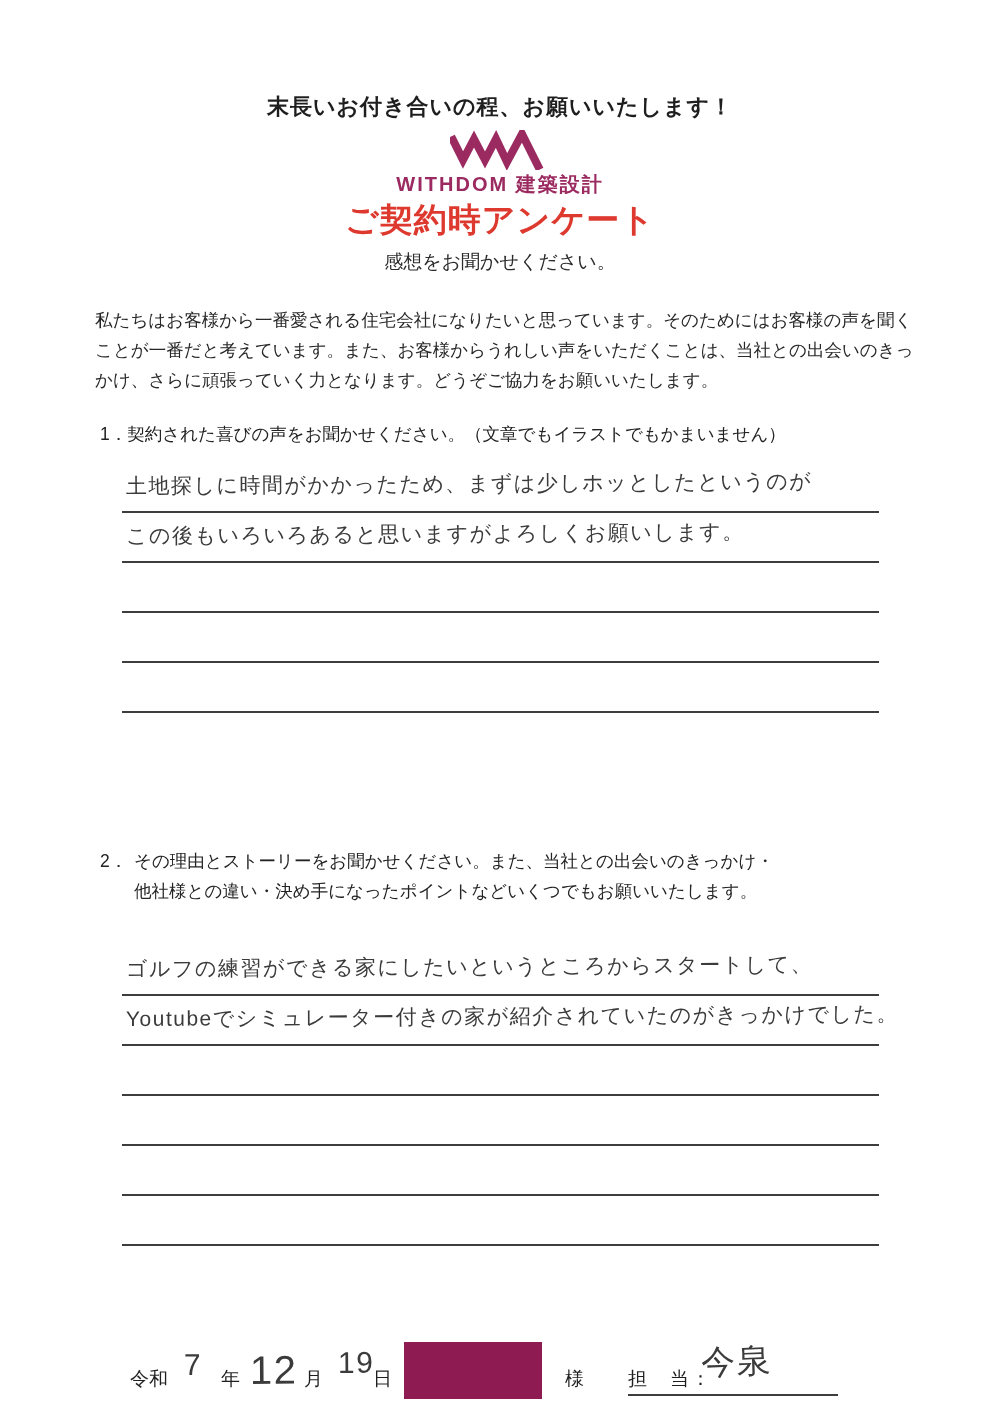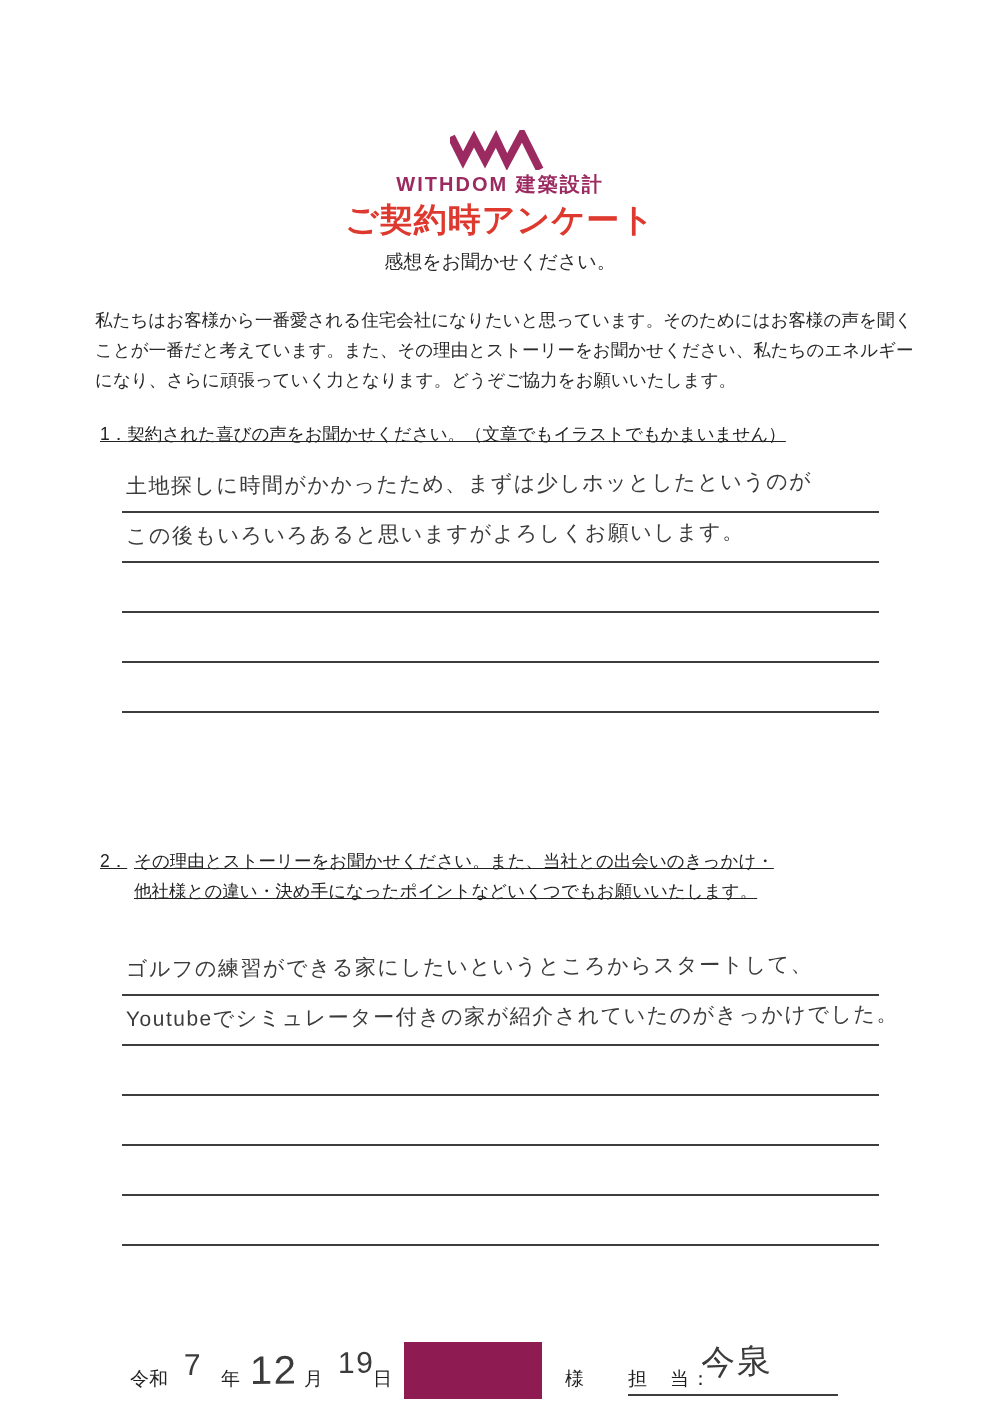--- a/index.html
+++ b/index.html
@@ -29,21 +29,21 @@
   .logo-row{top:130px;display:flex;justify-content:center;align-items:center;gap:22px;width:100%;}
   .logo-mark{color:var(--brand);display:block;}
   .brand-name{font-size:24px;font-weight:800;color:var(--brand);letter-spacing:2px;}
   .brand-subname{top:171px;font-size:20px;font-weight:700;color:var(--brand);letter-spacing:2px;}
 
   .form-title{top:198px;font-size:33px;font-weight:800;color:var(--title_red);letter-spacing:1px;}
   .form-subtitle{top:249px;font-size:19px;color:#2b2b2b;}
 
   .intro{top:305px;left:95px;width:820px;font-size:17.5px;line-height:30px;color:#282828;margin:0;}
 
-  .question{font-size:17.5px;color:#232323;text-decoration:underline;}
+  .question{font-size:17.5px;color:#232323;}
   .q1{top:422px;left:100px;width:830px;}
   .q2{top:846px;left:100px;width:830px;display:flex;line-height:30px;}
   .qnum{flex:0 0 34px;}
   .qtext div{white-space:nowrap;}
 
   .answers{left:122px;width:757px;}
   .a1{top:463px;}
   .a2{top:946px;}
   .ruled-line{
     height:50px;
@@ -71,36 +71,37 @@
   .f-honorific{left:565px;top:1366px;}
   .f-staff{left:628px;top:1366px;letter-spacing:2px;}
   .f-signature{left:702px;top:1340px;font-size:34px;transform:rotate(-2deg);}
   .f-underline{left:628px;top:1394px;width:210px;border-top:2px solid var(--line);height:0;}
 </style>
 </head>
 <body>
 
 <div class="page">
 
+  <div class="abs center closing">末長いお付き合いの程、お願いいたします！</div>
 
   <div class="abs logo-row">
     <span>
       <svg class="logo-mark" width="100" height="40" viewBox="0 0 100 40" aria-hidden="true">
         <polyline points="3,10 13,30 24,9 35,30 46,9 57,32 72,4 88,36" fill="none" stroke="currentColor" stroke-width="8" stroke-linecap="square"></polyline>
       </svg>
     </span>
   </div>
 
   <div class="abs center brand-subname">WITHDOM 建築設計</div>
 
   <div class="abs center form-subtitle">感想をお聞かせください。</div>
 
   <div class="abs center form-title">ご契約時アンケート</div>
 
-  <p class="abs intro">私たちはお客様から一番愛される住宅会社になりたいと思っています。そのためにはお客様の声を聞くことが一番だと考えています。また、その理由とストーリーをお聞かせください、私たちのエネルギーになり、さらに頑張っていく力となります。どうぞご協力をお願いいたします。</p>
+  <p class="abs intro">私たちはお客様から一番愛される住宅会社になりたいと思っています。そのためにはお客様の声を聞くことが一番だと考えています。また、お客様からうれしい声をいただくことは、当社との出会いのきっかけ、さらに頑張っていく力となります。どうぞご協力をお願いいたします。</p>
 
   <div class="abs question q1">
     <span>1．</span><span>契約された喜びの声をお聞かせください。（文章でもイラストでもかまいません）</span>
   </div>
 
   <div class="abs answers a1">
     <div class="ruled-line">
         <span class="hand">土地探しに時間がかかったため、まずは少しホッとしたというのが</span>
       </div>
     <div class="ruled-line">

